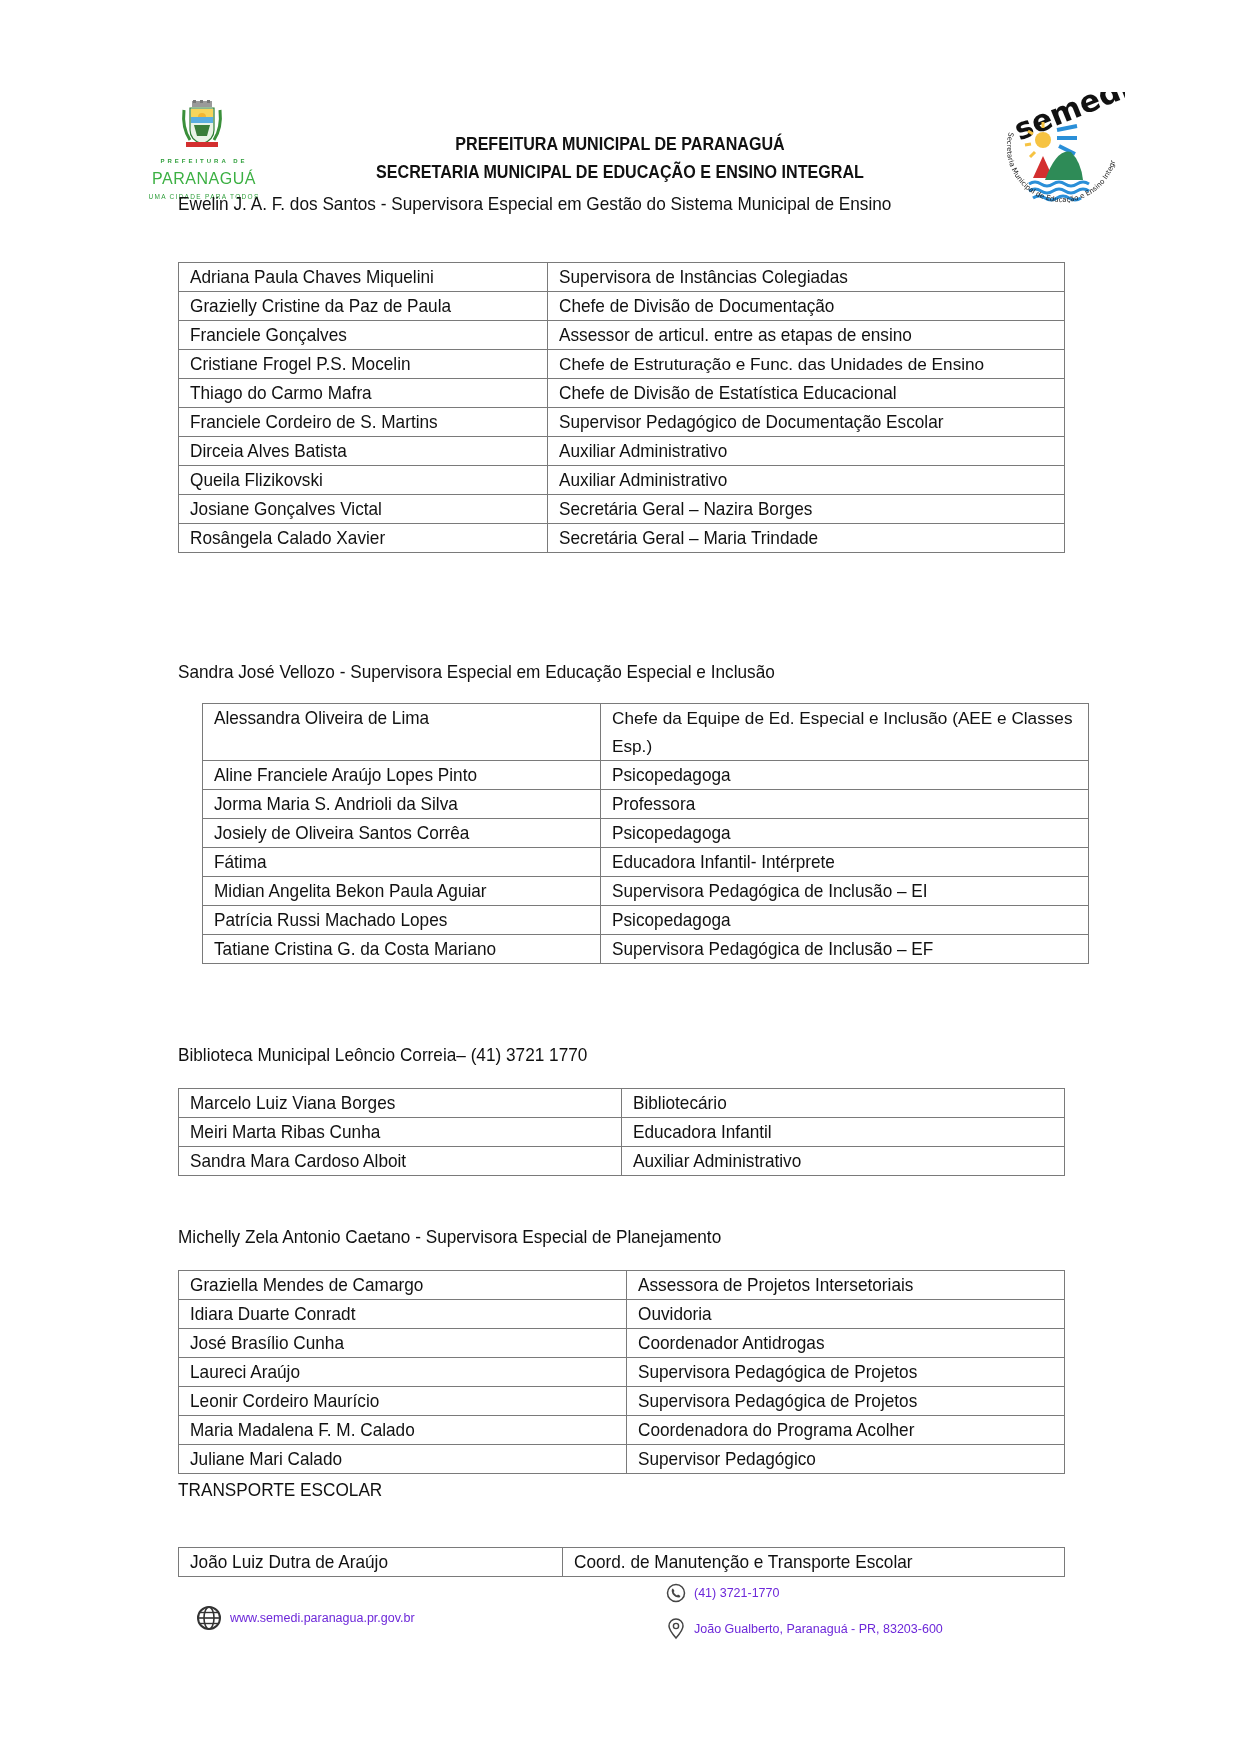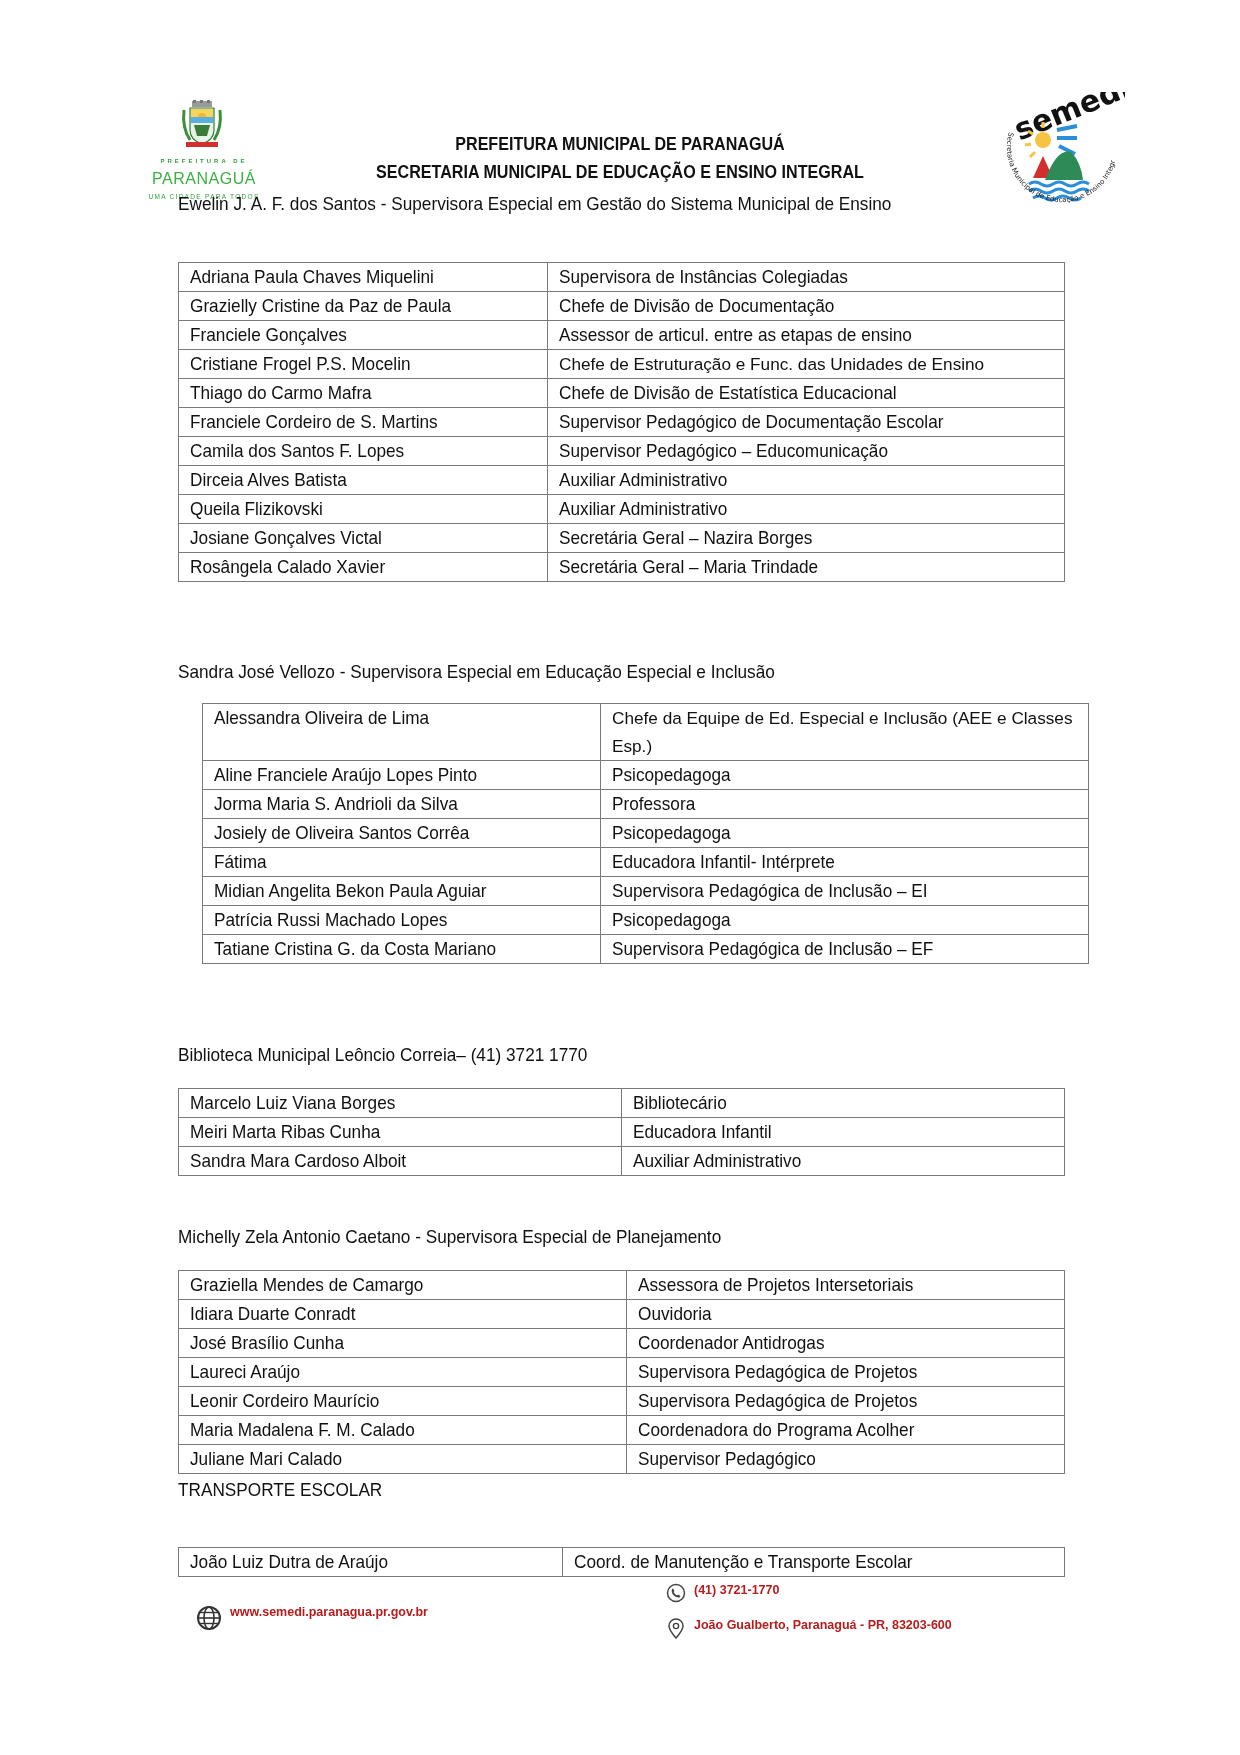--- a/index.html
+++ b/index.html
@@ -27,21 +27,21 @@
                    transform: scaleX(0.93); transform-origin: left; white-space: nowrap; }
   table.staff { position: absolute; left: 178px; width: 887px; border-collapse: collapse;
                 font-size: 18.5px; }
   table.staff td { border: 1px solid #7a7a7a; padding: 0 11px; vertical-align: top;
                    line-height: 28px; height: 28px; }
   table.staff td span { display: inline-block; transform: scaleX(0.93); transform-origin: left; white-space: nowrap; }
   table.staff td.wrap span { white-space: normal; transform: none; }
   table.staff td.wrap { font-size: 17.2px; }
 
   
-  .footer-item { position: absolute; font-size: 12.5px; color: #b91c1c; display: flex; gap: 8px; font-weight: bold; }
+  .footer-item { position: absolute; font-size: 12.5px; color: #6d28d9; display: flex; align-items: center; gap: 8px; }
   .footer-item svg { flex: none; }
 </style>
 </head>
 <body>
 
 <div class="page">
 
   <div class="logo-left">
     <svg class="coat" viewBox="0 0 44 52">
       <rect x="12" y="1" width="20" height="6" fill="#9a9a9a"></rect>
@@ -125,24 +125,20 @@
         </tr>
         <tr>
           <td><span>Thiago do Carmo Mafra</span></td>
           <td><span>Chefe de Divisão de Estatística Educacional</span></td>
         </tr>
         <tr>
           <td><span>Franciele Cordeiro de S. Martins</span></td>
           <td><span>Supervisor Pedagógico de Documentação Escolar</span></td>
         </tr>
         <tr>
-          <td><span>Camila dos Santos F. Lopes</span></td>
-          <td><span>Supervisor Pedagógico – Educomunicação</span></td>
-        </tr>
-        <tr>
           <td><span>Dirceia Alves Batista</span></td>
           <td><span>Auxiliar Administrativo</span></td>
         </tr>
         <tr>
           <td><span>Queila Flizikovski</span></td>
           <td><span>Auxiliar Administrativo</span></td>
         </tr>
         <tr>
           <td><span>Josiane Gonçalves Victal</span></td>
           <td><span>Secretária Geral – Nazira Borges</span></td>

